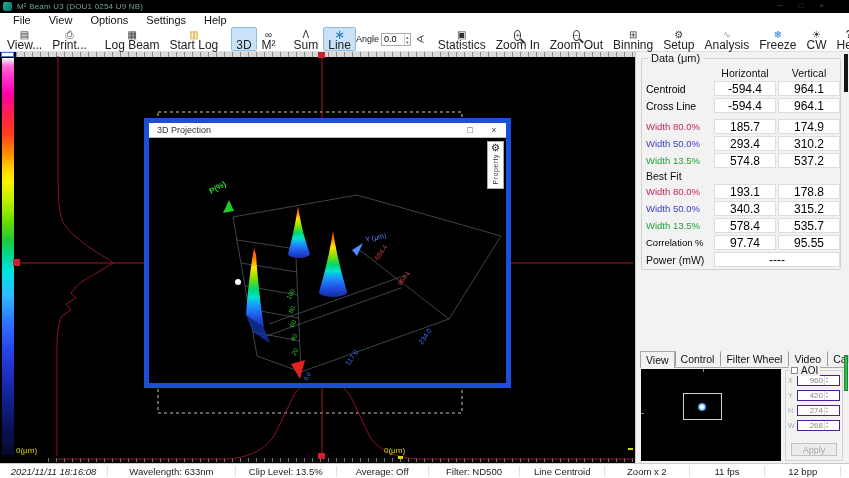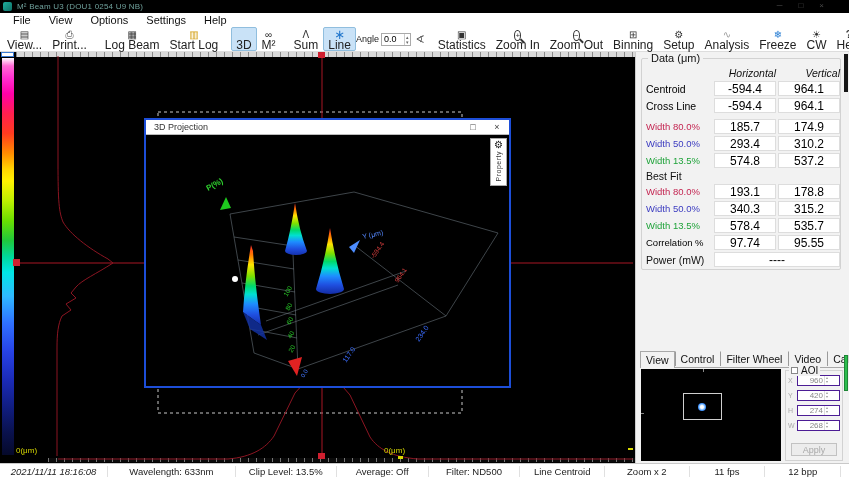--- a/index.html
+++ b/index.html
@@ -37,34 +37,34 @@
   
   .display{position:absolute;left:0;top:52px;width:635px;height:411px;background:#000;}
   .topruler{position:absolute;left:16px;top:0;width:619px;height:5px;background:repeating-linear-gradient(90deg,#8a8a8a 0 1px,#d9d9d9 1px 8px);}
   .topwidget{position:absolute;left:1px;top:0;width:13px;height:5px;background:#fff;border:1px solid #3a7bd5;}
   .bottomruler{position:absolute;left:48px;top:406px;width:587px;height:4px;background:repeating-linear-gradient(90deg,#777 0 1px,#0a0a0a 1px 8px);}
   .colorbar{position:absolute;left:2px;top:6px;width:12px;height:397px;
     background:linear-gradient(180deg,#ffffff 0%,#ff6ad5 2%,#ff2fd0 5%,#ff00a8 9%,#ff1f4f 14%,#ff3b1f 19%,#ff8c00 24%,#ffd400 28%,#fff200 31%,#bdf000 36%,#6ade00 41%,#1fc83c 46%,#00d89a 50%,#00e6e6 54%,#2fb9ff 60%,#2f6fff 67%,#2742e6 74%,#1b2bb8 81%,#101d80 88%,#0a1250 94%,#05092a 100%);}
   .overlay{position:absolute;left:0;top:0;width:635px;height:411px;}
 
   
-  .projwin{position:absolute;left:144px;top:66px;width:367px;height:270px;background:#000;border:2px solid #1d4ed8;z-index:5;}
+  .projwin{position:absolute;left:144px;top:66px;width:367px;height:270px;background:#000;border:5px solid #1d4ed8;z-index:5;}
   .projtitle{height:15px;background:#fff;display:flex;align-items:center;border-bottom:1px solid #bbb;}
   .projtitle .ptxt{font-size:9px;color:#333;margin-left:8px;flex:1;}
   .projbtn{font-size:9px;color:#444;width:24px;text-align:center;}
   .propertytab{position:absolute;right:2px;top:18px;width:17px;height:48px;background:#fff;border:1px solid #aaa;display:flex;flex-direction:column;align-items:center;z-index:6;}
   .propertytab .gear{font-size:10px;line-height:12px;color:#111;}
   .propertytab .ptext{font-size:7px;color:#333;writing-mode:vertical-rl;transform:rotate(180deg);letter-spacing:.5px;}
 
   
   .sidepanel{position:absolute;left:635px;top:52px;width:214px;height:411px;background:#f2f2f2;border-left:1px solid #ccc;}
   .groupbox{position:absolute;left:5px;top:6px;width:200px;height:212px;border:1px solid #d2d2d2;border-radius:2px;}
   .grouptitle{position:absolute;left:6px;top:-7px;background:#f2f2f2;padding:0 3px;font-size:11px;color:#111;}
   .dtable{position:absolute;left:4px;top:8px;display:grid;grid-template-columns:66px 62px 62px;column-gap:2px;row-gap:2px;align-items:center;}
-  .dhead{font-size:10.5px;color:#111;text-align:right;font-style:italic;}
+  .dhead{font-size:10.5px;color:#111;text-align:center;}
   .dlabel{font-size:10.5px;color:#111;white-space:nowrap;}
   .dlabel.small{font-size:9.5px;}
   .cell{background:#fff;border:1px solid #ddd;height:15px;line-height:14px;font-size:12px;color:#000;text-align:center;}
   .rowgap{height:2px;grid-column:1 / 4;}
   .powercell{grid-column:2 / 4;}
 
   .tabs{position:absolute;left:4px;top:298px;display:flex;align-items:flex-end;border-bottom:1px solid #a8a8a8;width:204px;}
   .tab{font-size:10.5px;color:#111;padding:2px 5px;border:1px solid transparent;border-bottom:none;white-space:nowrap;}
   .tab.active{background:#f2f2f2;border-color:#a8a8a8;position:relative;top:1px;}
   .tab:not(.active){border-left:1px solid #9a9a9a;margin-bottom:1px;padding-top:1px;padding-bottom:1px;}

